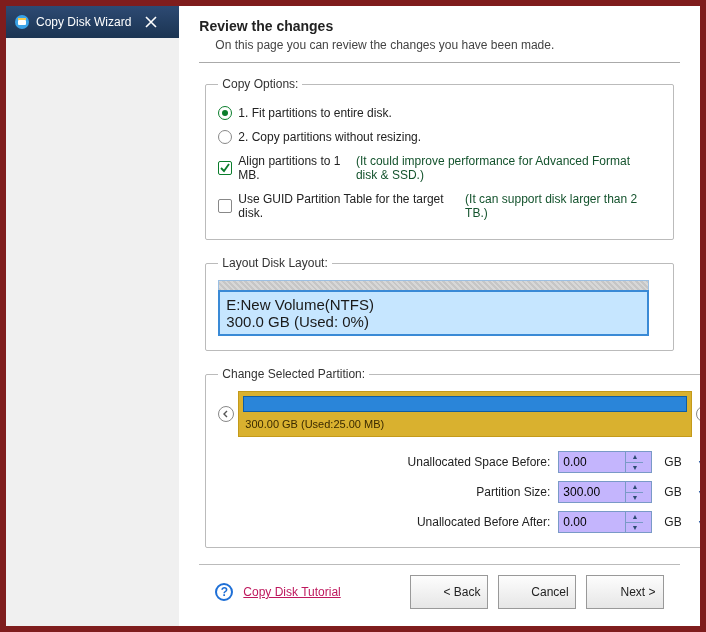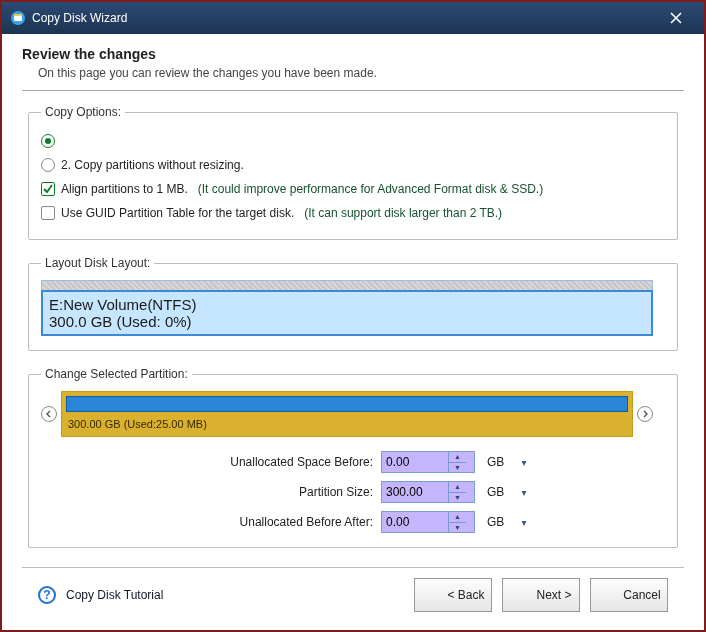--- a/index.html
+++ b/index.html
@@ -7,23 +7,23 @@
     margin: 0;
     font-family: "Segoe UI", Tahoma, sans-serif;
     font-size: 12px;
     background: #ccc;
     color: #333;
   }
   .window {
     width: 706px;
     height: 632px;
     background: #f0f0f0;
-    border: 2px solid #7f1d1d;
-    display: flex;
-    flex-direction: column;
+    border: 6px solid #7f1d1d;
+    display: flex;
+    flex-direction: row;
     position: relative;
   }
   .titlebar {
     height: 32px;
     background: linear-gradient(#2d4a73, #1b3452);
     color: #fff;
     display: flex;
     align-items: center;
     padding: 0 8px;
   }
@@ -195,21 +195,21 @@
     display: flex;
     align-items: center;
     gap: 10px;
   }
   .help-icon {
     width:18px; height:18px; border-radius:50%;
     border:2px solid #1e6fd6; color:#1e6fd6;
     display:flex; align-items:center; justify-content:center;
     font-weight:bold; font-size:12px;
   }
-  .link { color:#0f172a; cursor:pointer; font-size:12px;}
+  .link { color:#be185d; text-decoration:underline; cursor:pointer; font-size:12px;}
   .footer .spacer { flex:1; }
   .btn {
     min-width: 78px; height: 34px;
     background: linear-gradient(#fdfdfd,#e6e6e6);
     border:1px solid #999;
     font-size:12px; color:#222;
     cursor:pointer;
     padding-left:32px;
   }
 </style>
@@ -242,20 +242,21 @@
     </div>
     <hr class="hr">
 
     <fieldset>
       <legend>Copy Options:</legend>
 
       <div class="opt-row">
         <span class="radio">
             <span class="dot"></span>
           </span>
+        <span>1. Fit partitions to entire disk.</span>
       </div>
 
       <div class="opt-row">
         <span class="radio off"></span>
         <span>2. Copy partitions without resizing.</span>
       </div>
 
       <div class="opt-row">
         <span class="check on">
           <svg viewBox="0 0 10 10">
@@ -349,18 +350,18 @@
       </div>
     </fieldset>
 
     <div style="flex:1"></div>
 
     <div class="footer">
       <span class="help-icon">?</span>
       <span class="link">Copy Disk Tutorial</span>
       <span class="spacer"></span>
       <button class="btn">&lt; Back</button>
+      <button class="btn">Cancel</button>
       <button class="btn">Next &gt;</button>
-      <button class="btn">Cancel</button>
     </div>
 
   </div>
 </div>
 
 </body></html>

